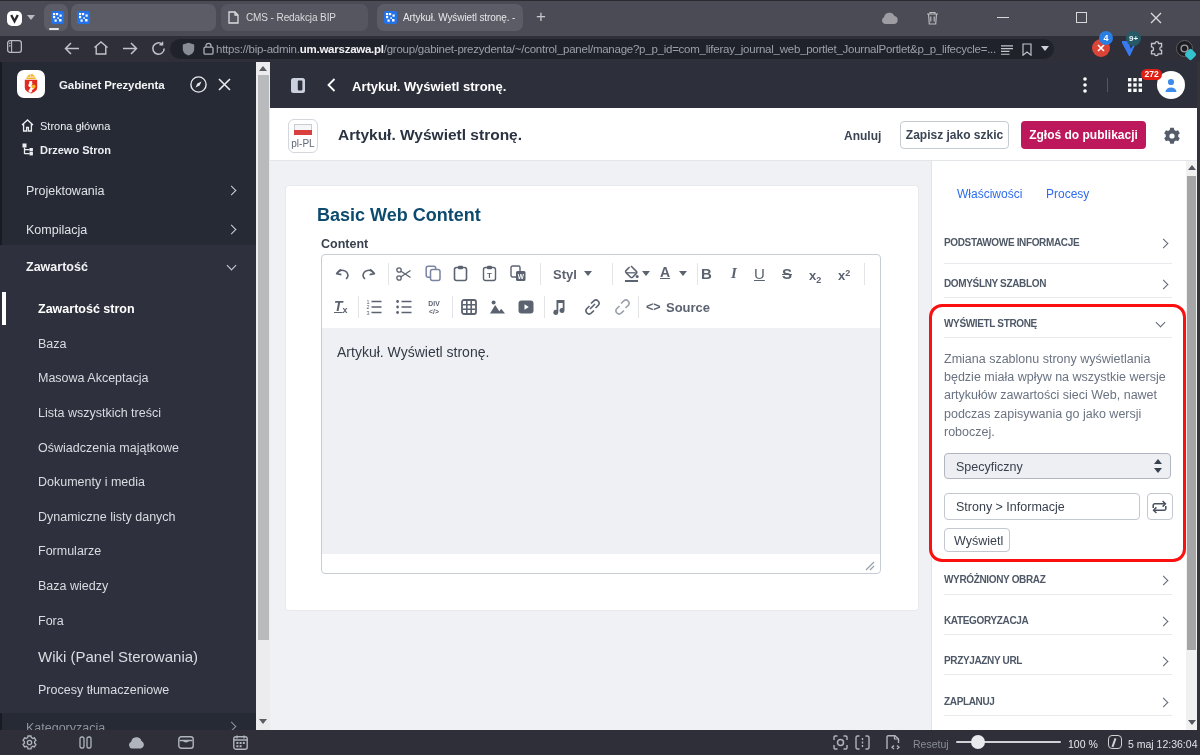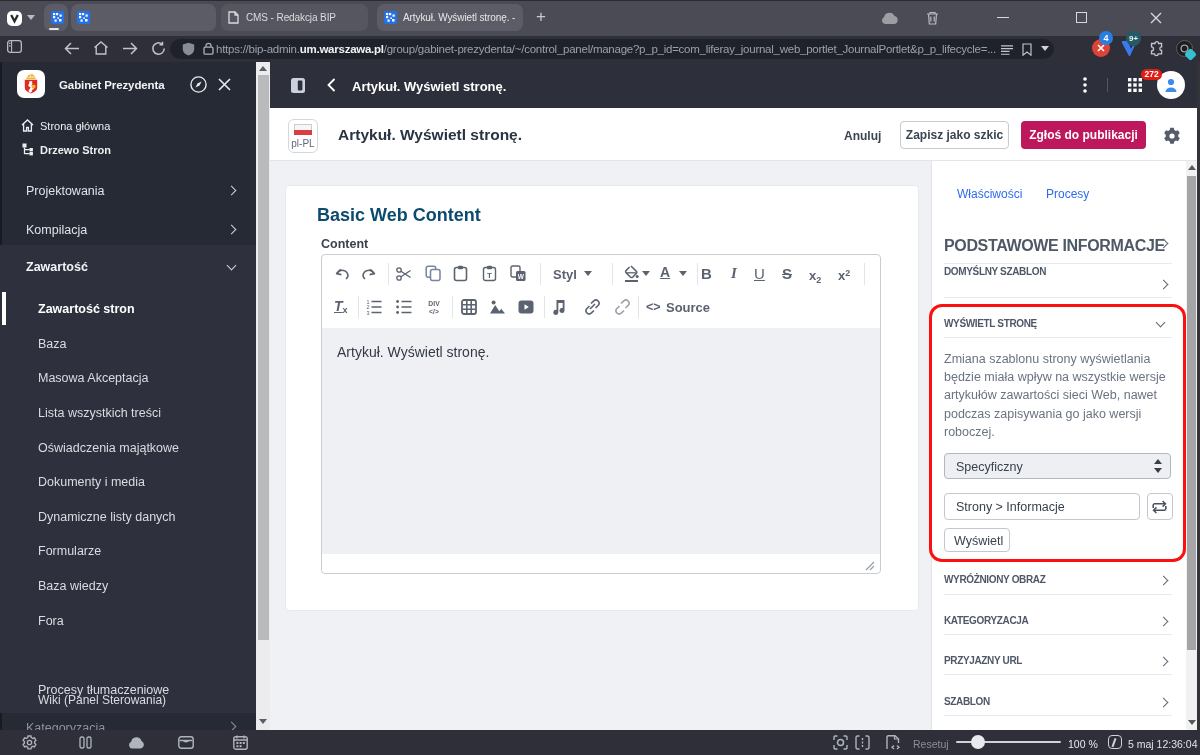--- a/index.html
+++ b/index.html
@@ -220,21 +220,21 @@
 <div class="abs" style="left:38px;top:301.5px;font-size:12.5px;font-weight:bold;color:#fff;">Zawartość stron</div>
 <div class="abs" style="left:38px;top:336.5px;font-size:12.5px;color:#d9dce1;">Baza</div>
 <div class="abs" style="left:38px;top:370.5px;font-size:12.5px;color:#d9dce1;">Masowa Akceptacja</div>
 <div class="abs" style="left:38px;top:405.5px;font-size:12.5px;color:#d9dce1;">Lista wszystkich treści</div>
 <div class="abs" style="left:38px;top:440.5px;font-size:12.5px;color:#d9dce1;">Oświadczenia majątkowe</div>
 <div class="abs" style="left:38px;top:474.5px;font-size:12.5px;color:#d9dce1;">Dokumenty i media</div>
 <div class="abs" style="left:38px;top:509.5px;font-size:12.5px;color:#d9dce1;">Dynamiczne listy danych</div>
 <div class="abs" style="left:38px;top:543.5px;font-size:12.5px;color:#d9dce1;">Formularze</div>
 <div class="abs" style="left:38px;top:578.5px;font-size:12.5px;color:#d9dce1;">Baza wiedzy</div>
 <div class="abs" style="left:38px;top:613.5px;font-size:12.5px;color:#d9dce1;">Fora</div>
-<div class="abs" style="left:38px;top:647.5px;font-size:12px;color:#d9dce1;margin-top:45px;">Wiki (Panel Sterowania)</div>
+<div class="abs" style="left:38px;top:647.5px;font-size:15px;color:#d9dce1;">Wiki (Panel Sterowania)</div>
 <div class="abs" style="left:38px;top:682.5px;font-size:12.5px;color:#d9dce1;">Procesy tłumaczeniowe</div>
 <div class="abs" style="left:26px;top:720.5px;font-size:12.5px;color:#8e939e;">Kategoryzacja</div>
 <div class="chev-r" style="left:228px;top:723px;border-color:#8e939e;"></div>
 
 <div id="sb-scroll"></div>
 <div class="abs" style="left:257.5px;top:75px;width:11px;height:565px;background:#b9babc;"></div>
 <div class="abs" style="left:258.5px;top:66px;width:0;height:0;border-left:4.5px solid transparent;border-right:4.5px solid transparent;border-bottom:5px solid #5a5d64;"></div>
 <div class="abs" style="left:258.5px;top:719px;width:0;height:0;border-left:4.5px solid transparent;border-right:4.5px solid transparent;border-top:5px solid #5a5d64;"></div>
 
 <div id="ctlhead"></div>
@@ -410,25 +410,25 @@
     </g>
   </svg>
 <div class="tsep" style="left:638px;top:296px;"></div>
 <div class="abs" style="left:646px;top:300px;font-size:12.5px;font-weight:bold;color:#5b6270;">&lt;&gt;</div>
 <div class="abs" style="left:666px;top:300px;font-size:13px;font-weight:bold;color:#5b6270;">Source</div>
 
 <div id="panel"></div>
 <div class="abs" style="left:957px;top:187px;font-size:12px;color:#2d6cee;">Właściwości</div>
 <div class="abs" style="left:1046px;top:187px;font-size:12px;color:#2d6cee;">Procesy</div>
 
-<div class="abs" style="left:944px;top:237px;font-size:16px;font-weight:bold;color:#4e5866;letter-spacing:-0.35px;">PODSTAWOWE INFORMACJE</div>
+<div class="abs" style="left:944px;top:237px;font-size:10px;font-weight:bold;color:#4e5866;letter-spacing:-0.35px;">PODSTAWOWE INFORMACJE</div>
 <div class="chev-r" style="left:1160px;top:240px;"></div>
 <div class="abs" style="left:944px;top:263px;width:228px;height:1px;background:#e8e9ec;"></div>
 
-<div class="abs" style="left:944px;top:266px;font-size:10px;font-weight:bold;color:#4e5866;letter-spacing:-0.35px;">DOMYŚLNY SZABLON</div>
+<div class="abs" style="left:944px;top:278px;font-size:10px;font-weight:bold;color:#4e5866;letter-spacing:-0.35px;">DOMYŚLNY SZABLON</div>
 <div class="chev-r" style="left:1160px;top:281px;"></div>
 <div class="abs" style="left:944px;top:297px;width:228px;height:1px;background:#e8e9ec;"></div>
 
 <div class="abs" style="left:944px;top:318px;font-size:10px;font-weight:bold;color:#4e5866;letter-spacing:-0.35px;">WYŚWIETL STRONĘ</div>
 <div class="chev-d" style="left:1157px;top:319px;"></div>
 <div class="abs" style="left:944px;top:337px;width:228px;height:1px;background:#e8e9ec;"></div>
 
 <div class="abs" style="left:944px;top:350px;width:240px;font-size:12.5px;color:#6a7382;line-height:18.2px;white-space:nowrap;">Zmiana szablonu strony wyświetlania<br>będzie miała wpływ na wszystkie wersje<br>artykułów zawartości sieci Web, nawet<br>podczas zapisywania go jako wersji<br>roboczej.</div>
 
 <div class="abs" style="left:944px;top:453px;width:227px;height:26px;background:#edeff3;border:1px solid #b0b7c2;border-radius:4px;"></div>
@@ -456,21 +456,21 @@
 <div class="abs" style="left:944px;top:594px;width:228px;height:1px;background:#e8e9ec;"></div>
 
 <div class="abs" style="left:944px;top:615px;font-size:10px;font-weight:bold;color:#4e5866;letter-spacing:-0.35px;">KATEGORYZACJA</div>
 <div class="chev-r" style="left:1160px;top:618px;"></div>
 <div class="abs" style="left:944px;top:634px;width:228px;height:1px;background:#e8e9ec;"></div>
 
 <div class="abs" style="left:944px;top:655px;font-size:10px;font-weight:bold;color:#4e5866;letter-spacing:-0.35px;">PRZYJAZNY URL</div>
 <div class="chev-r" style="left:1160px;top:658px;"></div>
 <div class="abs" style="left:944px;top:674px;width:228px;height:1px;background:#e8e9ec;"></div>
 
-<div class="abs" style="left:944px;top:696px;font-size:10px;font-weight:bold;color:#4e5866;letter-spacing:-0.35px;">SZABLON</div>
+<div class="abs" style="left:944px;top:696px;font-size:10px;font-weight:bold;color:#4e5866;letter-spacing:-0.35px;">ZAPLANUJ</div>
 <div class="chev-r" style="left:1160px;top:699px;"></div>
 <div class="abs" style="left:944px;top:715px;width:228px;height:1px;background:#e8e9ec;"></div>
 
 <div id="pn-scroll"></div>
 <div class="abs" style="left:1187px;top:176px;width:9px;height:474px;background:#a5a5a7;"></div>
 <div class="abs" style="left:1187.5px;top:165px;width:0;height:0;border-left:4px solid transparent;border-right:4px solid transparent;border-bottom:5px solid #55585e;"></div>
 <div class="abs" style="left:1187.5px;top:720px;width:0;height:0;border-left:4px solid transparent;border-right:4px solid transparent;border-top:5px solid #55585e;"></div>
 <div id="winedge-r"></div>
 
 <div id="statusbar"></div>

